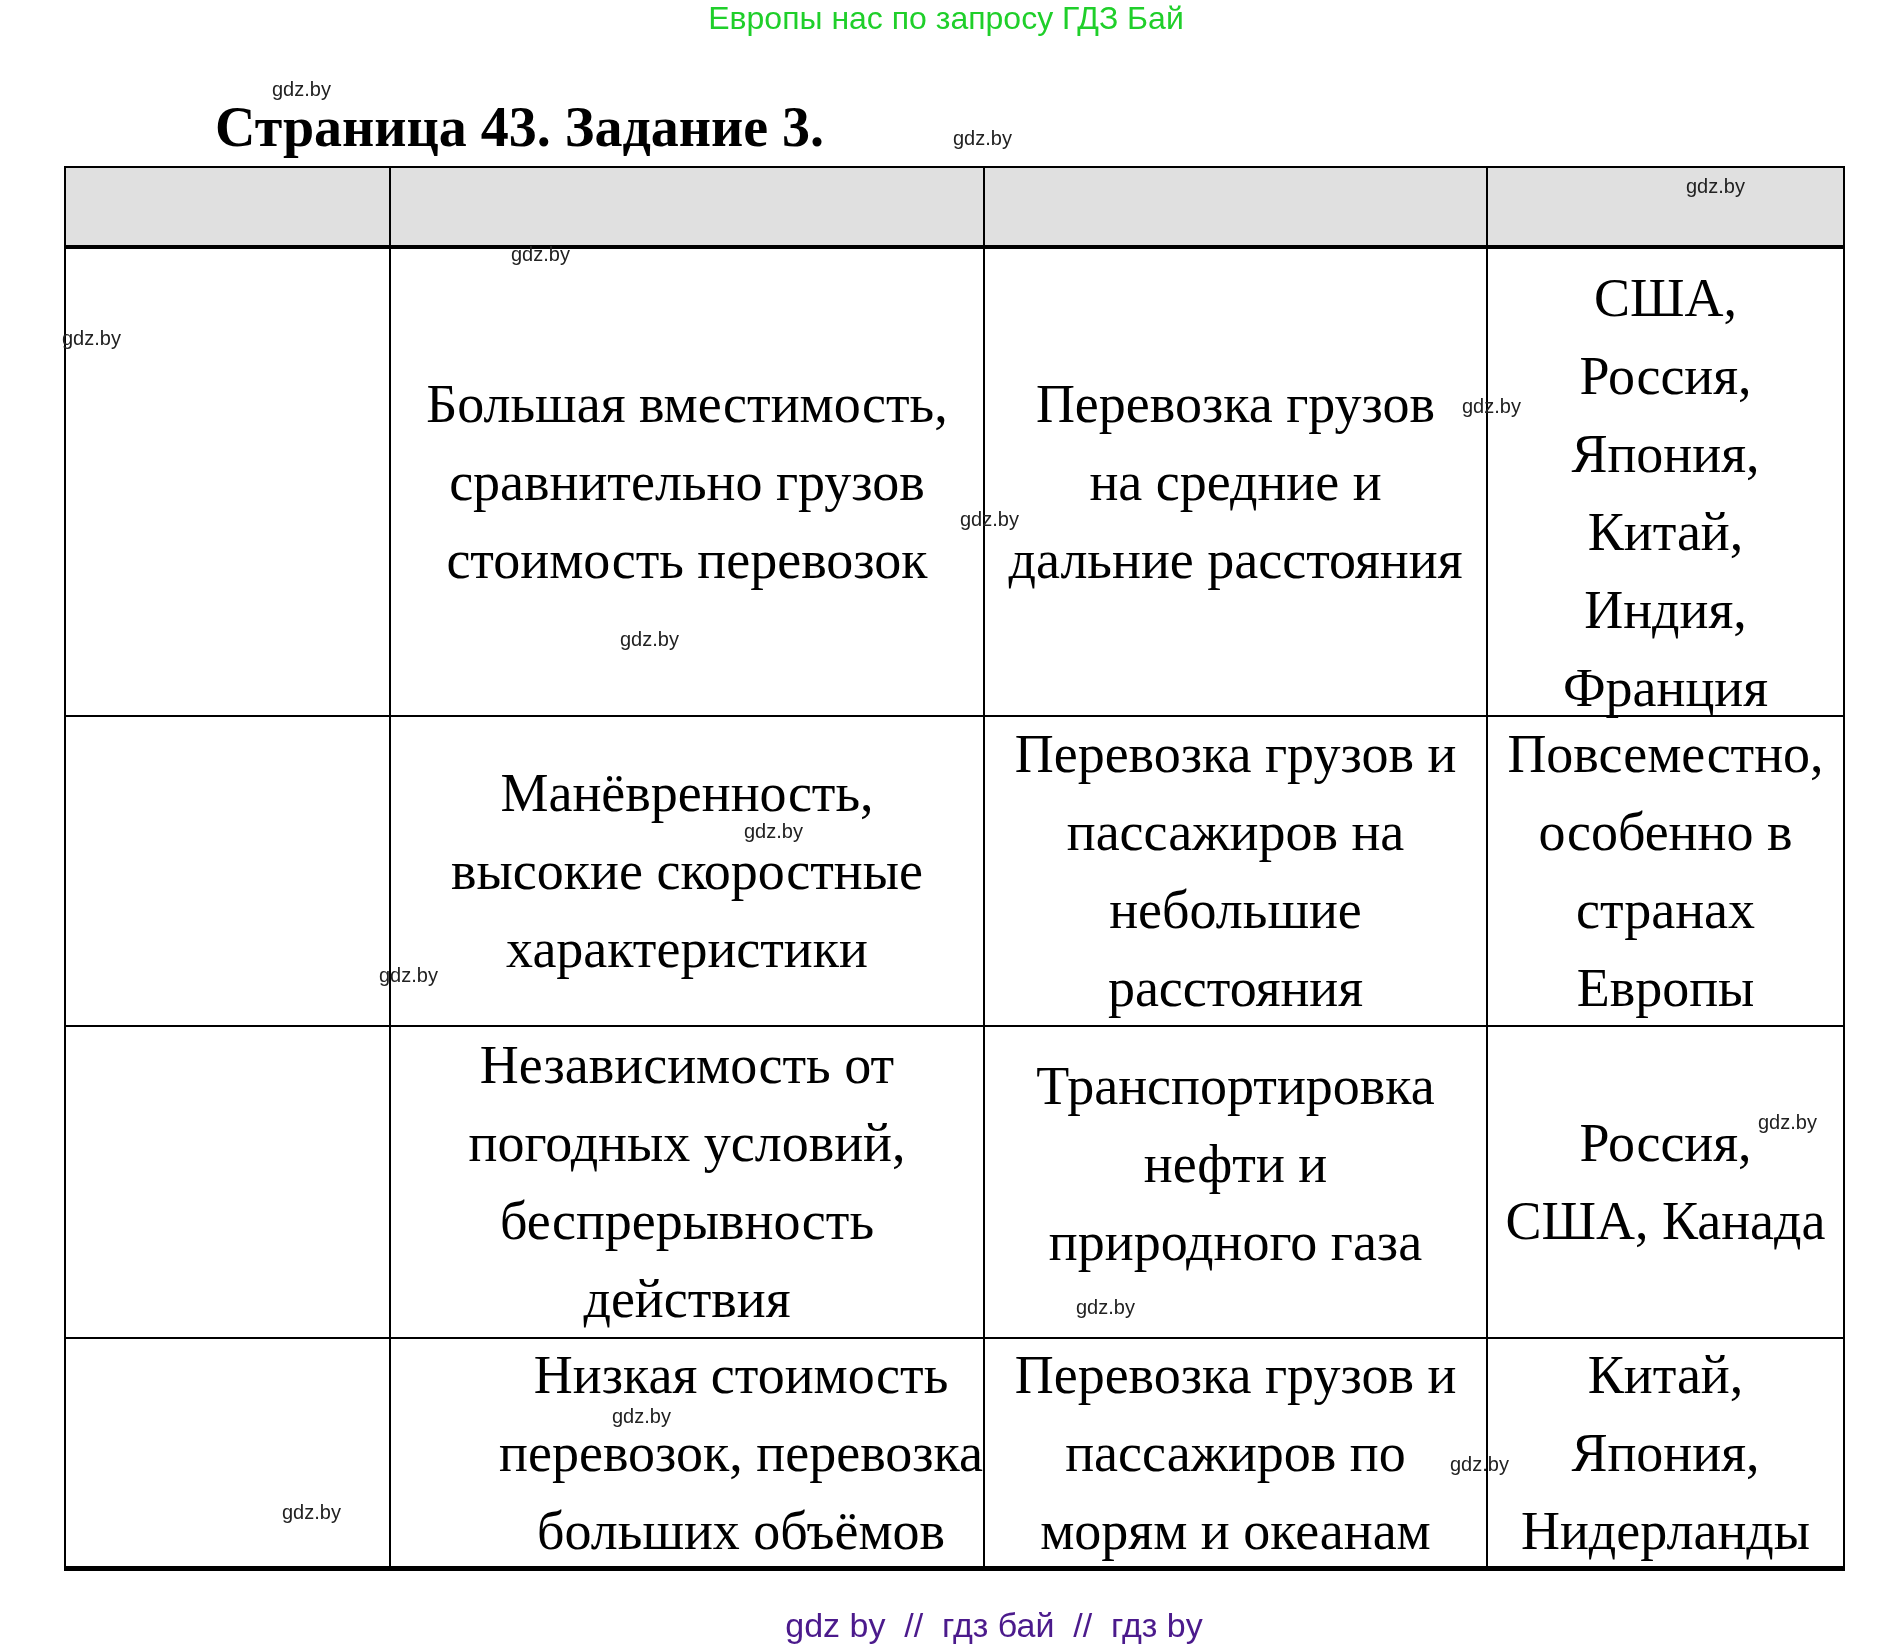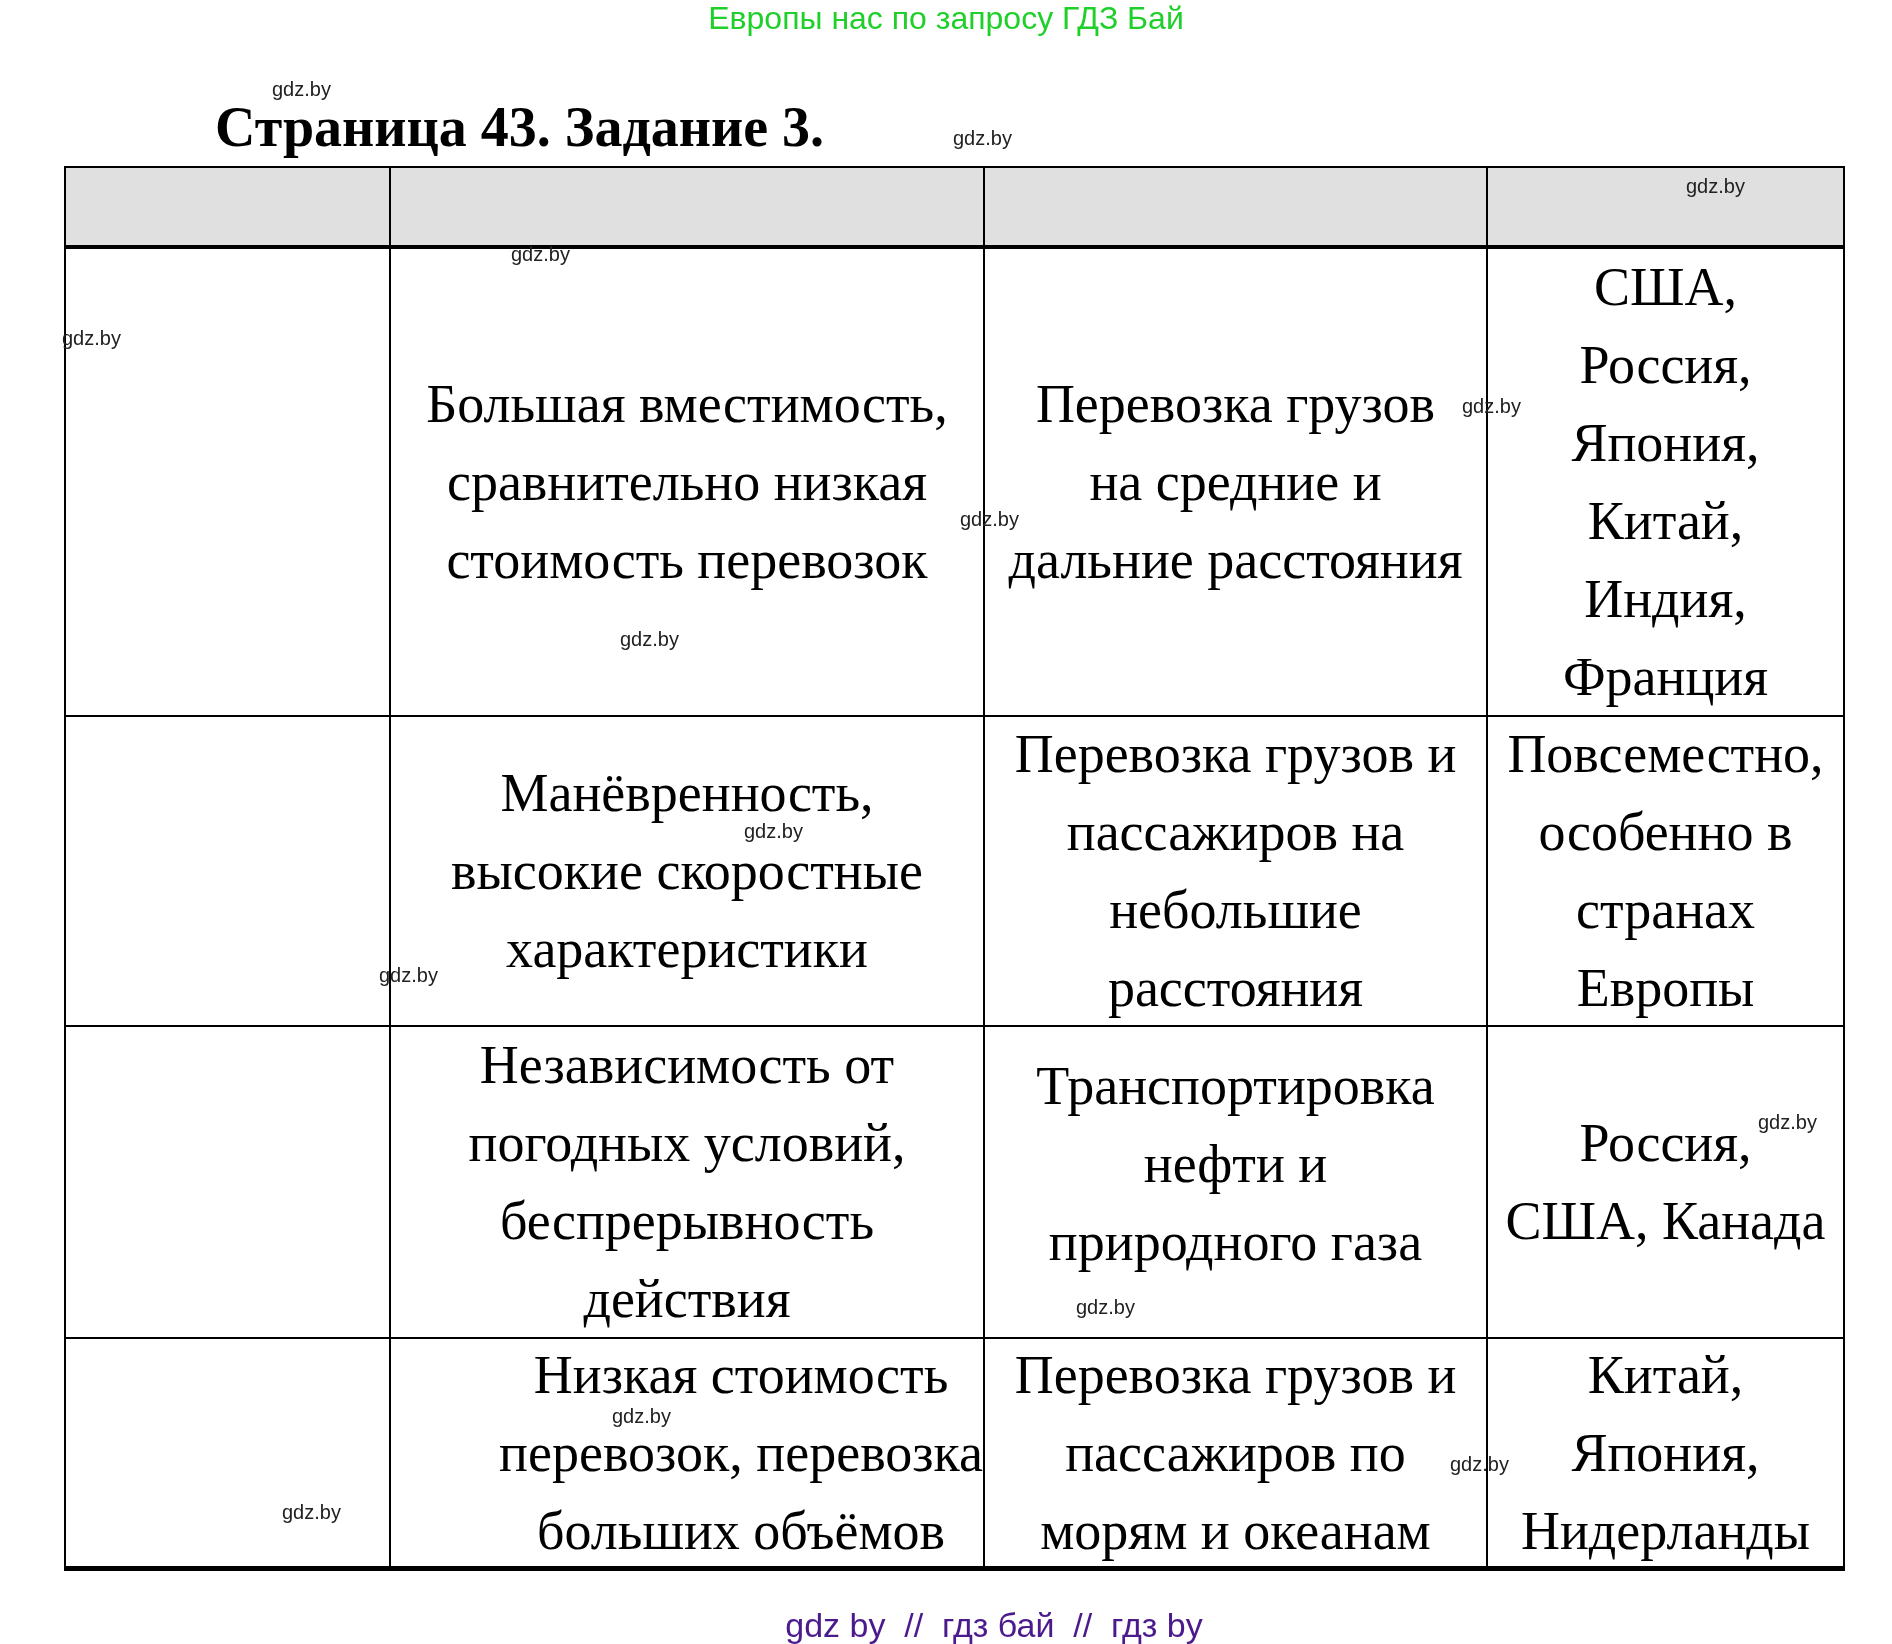--- a/index.html
+++ b/index.html
@@ -66,29 +66,29 @@
     </div>
   <div class="cell" style="left:1488px;top:168px;width:355px;height:77px;">
       <span></span>
     </div>
 
   <div class="cell" style="left:66px;top:249px;width:323px;height:466px;">
       <span></span>
     </div>
   <div class="cell" style="left:391px;top:249px;width:592px;height:466px;">
       <span>Большая вместимость,
-сравнительно низкая
+сравнительно грузов
 стоимость перевозок</span>
     </div>
   <div class="cell" style="left:985px;top:249px;width:501px;height:466px;">
       <span>Перевозка грузов
 на средние и
 дальние расстояния</span>
     </div>
-  <div class="cell" style="left:1488px;top:249px;width:355px;height:466px;">
+  <div class="cell" style="left:1488px;top:260px;width:355px;height:466px;">
       <span>США,
 Россия,
 Япония,
 Китай,
 Индия,
 Франция</span>
     </div>
 
   <div class="cell" style="left:66px;top:717px;width:323px;height:308px;">
       <span></span>

